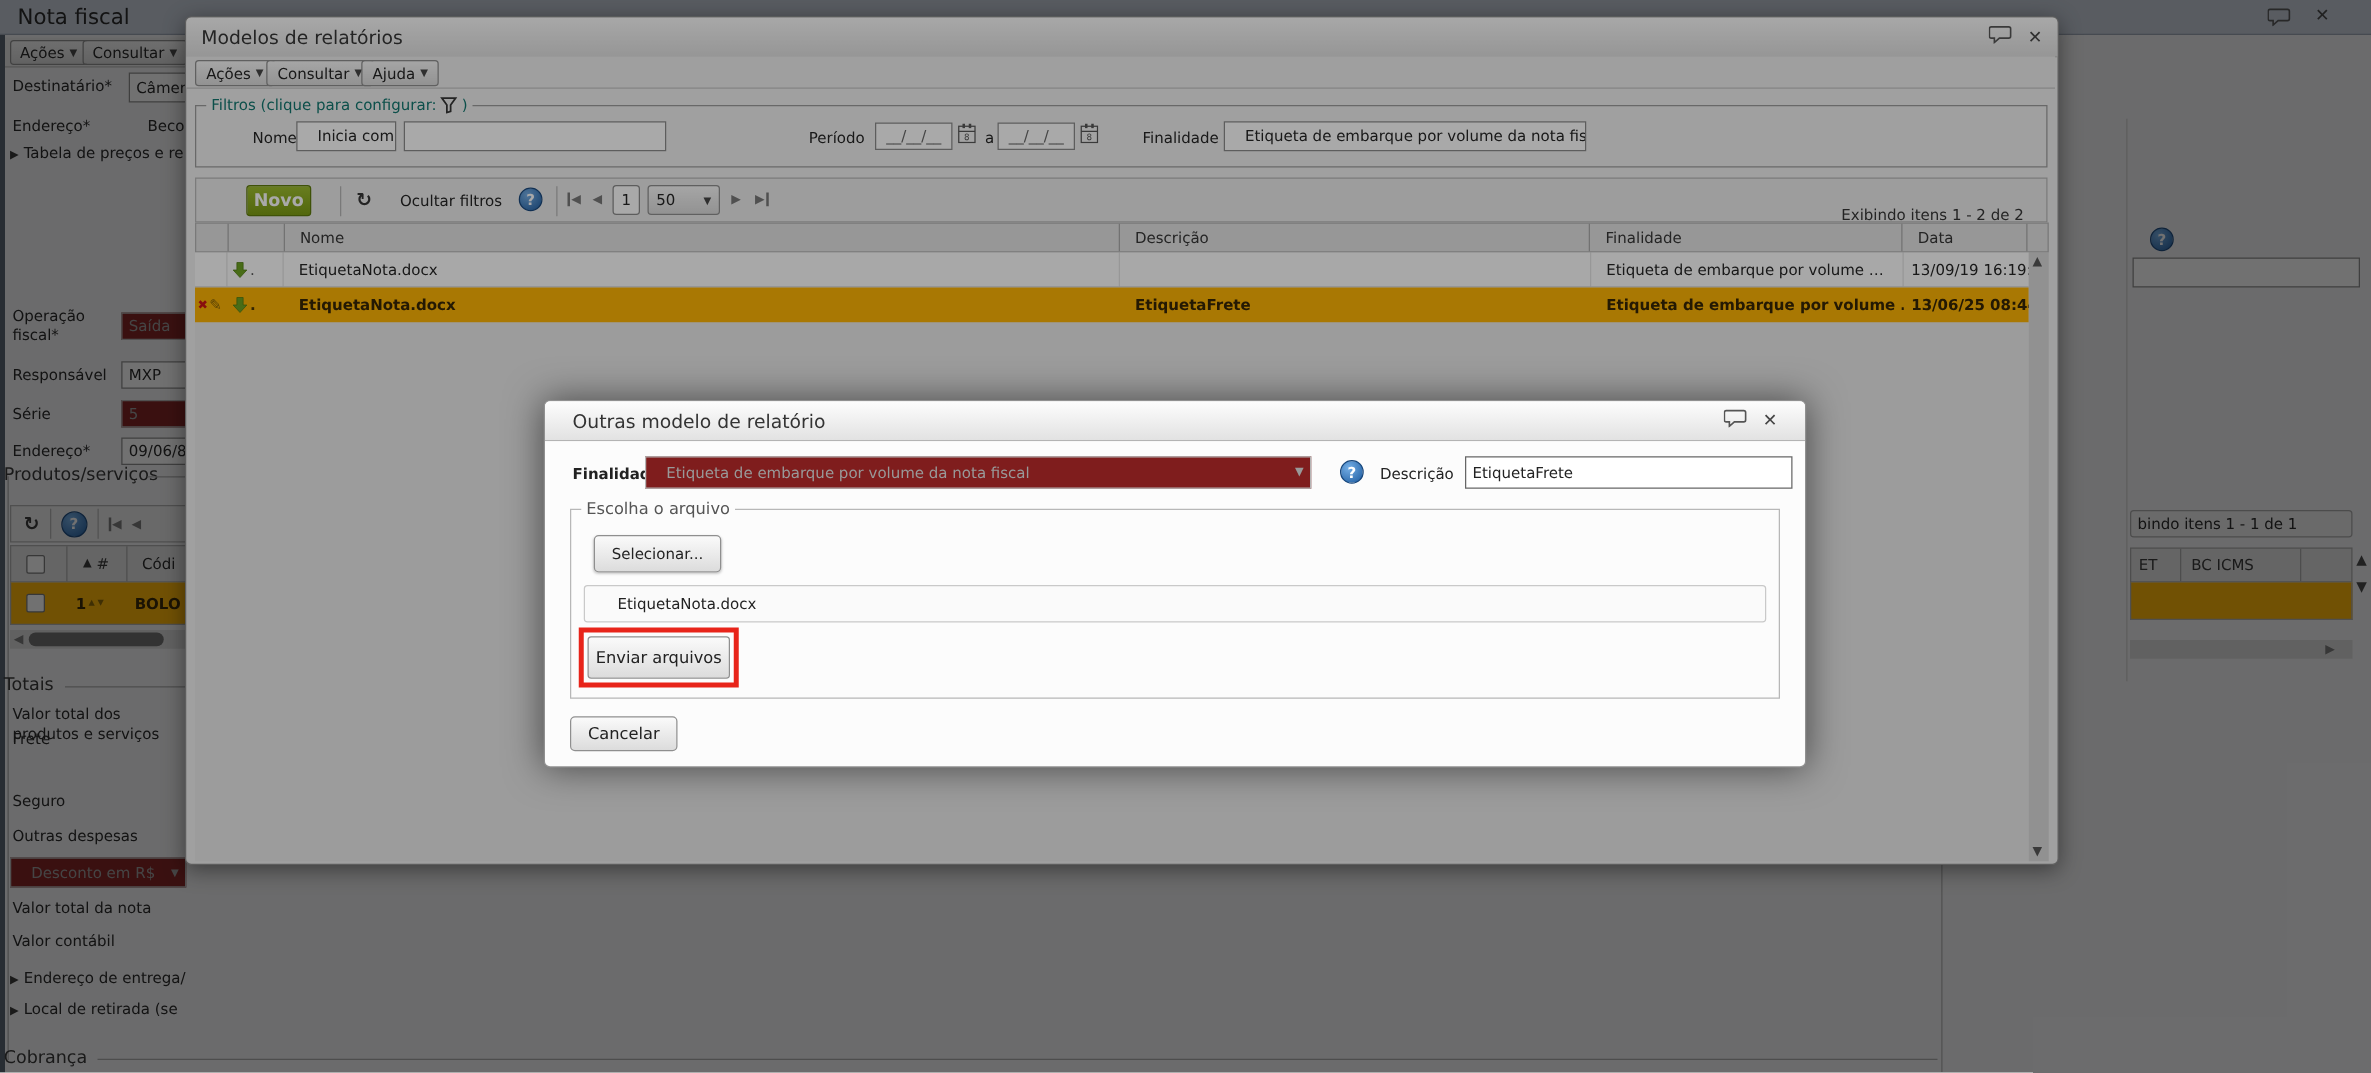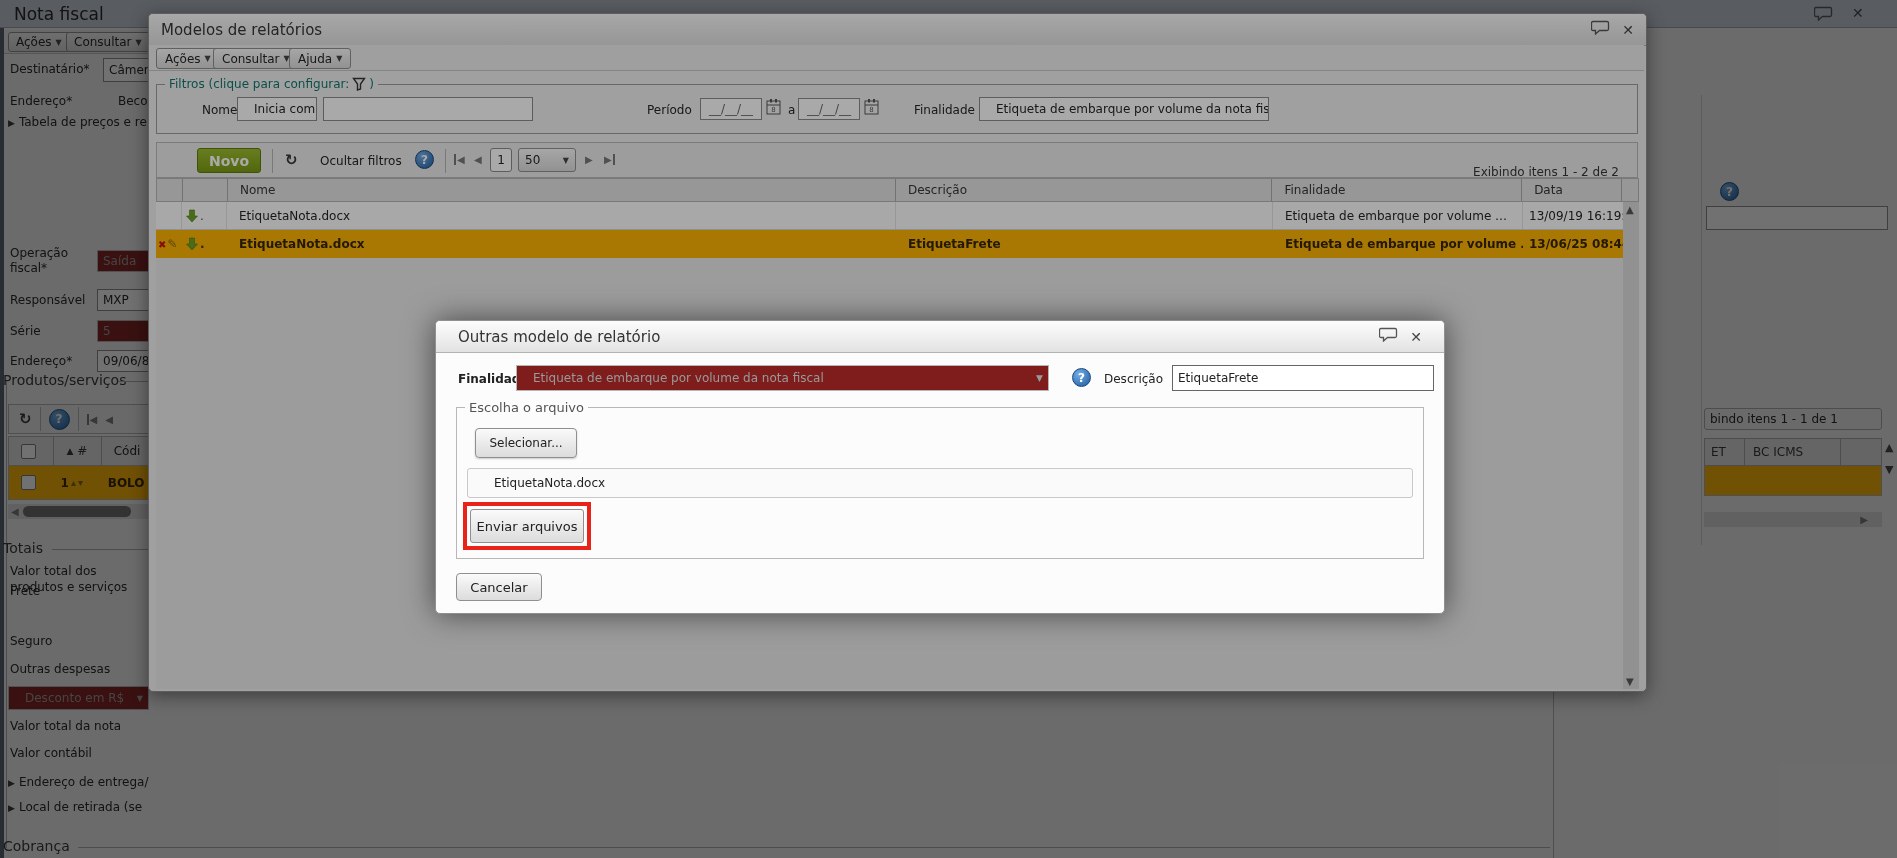--- a/index.html
+++ b/index.html
@@ -263,21 +263,21 @@
           </svg>
       </span>
 
       <div class="abs lbl" style="left:757px;top:18px;">Finalidade</div>
       <div class="abs inp sel" style="left:822px;top:12px;width:290px;height:24px;">
         <span class="rowtxt">Etiqueta de embarque por volume da nota fiscal</span>
       </div>
     </div>
 
     <div class="abs" style="left:7px;top:128px;width:1482px;height:36px;background:#ededed;border:1px solid #b8b8b8;">
-      <div class="abs" style="left:40px;top:5px;width:64px;height:25px;background:linear-gradient(#9cbc2c,#7a9a10);border:1px solid #5d7a08;border-radius:3px;color:#fff;font-weight:bold;font-size:14px;display:flex;align-items:center;justify-content:center;">
+      <div class="abs" style="left:40px;top:5px;width:52px;height:25px;background:linear-gradient(#9cbc2c,#7a9a10);border:1px solid #5d7a08;border-radius:3px;color:#fff;font-weight:bold;font-size:14px;display:flex;align-items:center;justify-content:center;">
         <span>Novo</span>
       </div>
       <div class="abs sep" style="left:115px;top:6px;"></div>
       <span class="abs" style="left:128px;top:8px;font-size:15px;font-weight:bold;color:#333;">↻</span>
       <div class="abs" style="left:155px;top:8px;height:20px;display:flex;align-items:center;padding:0 8px;">
         <span>Ocultar filtros</span>
       </div>
       <span class="abs help" style="left:258px;top:7px;">?</span>
       <div class="abs sep" style="left:288px;top:6px;"></div>
       <span class="abs pgico bar-l" style="left:297px;top:11px;">◀</span>

